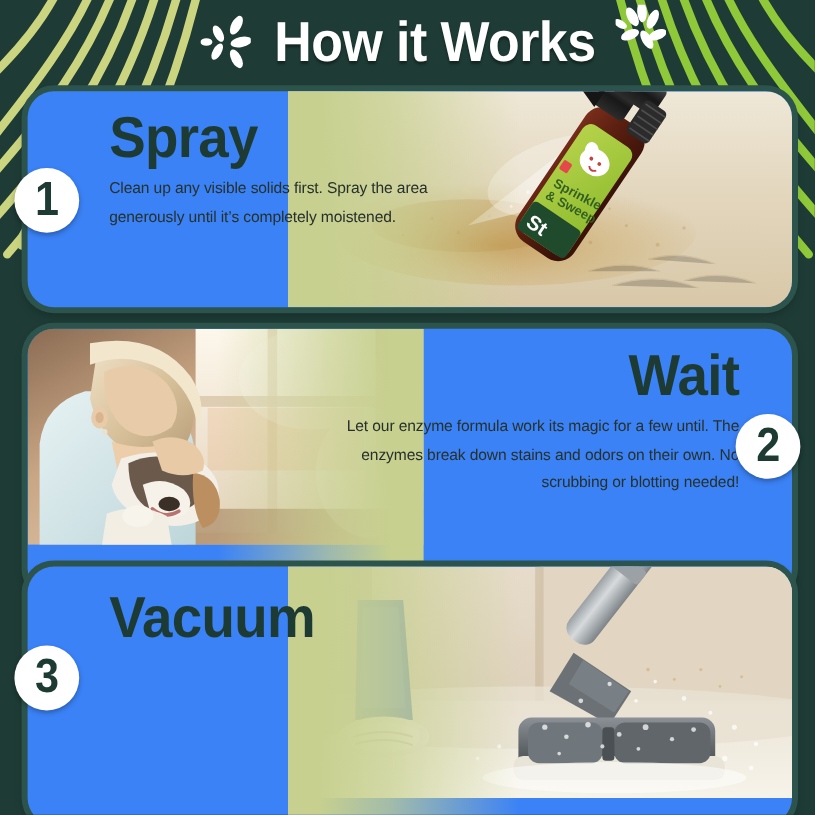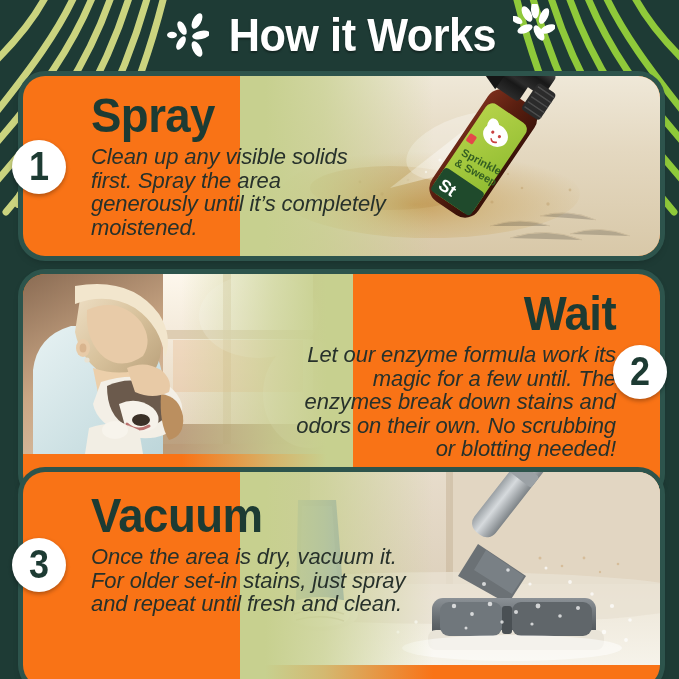--- a/index.html
+++ b/index.html
@@ -33,21 +33,21 @@
   }
   .sparkle { width:42px; height:48px; flex:0 0 auto; }
   .sparkle.left  { margin-right:-2px; margin-top:2px; }
   .sparkle.right { margin-left:-4px; margin-top:-12px; }
 
   
   .card {
     position:absolute;
     left:23px; width:637px;
     border-radius:22px;
-    background:#f97316;
+    background:#3b82f6;
     overflow:hidden;
     box-shadow:0 0 0 5px #2d544c, 0 4px 9px rgba(0,0,0,.35);
     z-index:3;
   }
   #card-1 { top:76px;  height:180px; }
   #card-2 { top:274px; height:222px; }
   #card-3 { top:472px; height:215px; }
 
   
   .photo { position:absolute; top:0; bottom:0; }
@@ -72,26 +72,25 @@
     font-weight:bold;
     font-size:48px;
     line-height:52px;
     color:#1d3b33;
     letter-spacing:-0.6px;
     transform:scaleX(0.95);
     transform-origin:left center;
   }
   #content-2 .step-title { transform-origin:right center; }
   .step-body {
-    font-size:22px;
+    font-size:13px;
     line-height:23.6px;
     color:#27312b;
     margin-top:3px;
     letter-spacing:-0.1px;
-    font-style:italic;
   }
 
   
   .badge {
     position:absolute; z-index:7;
     width:54px; height:54px; border-radius:50%;
     background:#ffffff;
     display:flex; align-items:center; justify-content:center;
     box-shadow:0 2px 4px rgba(0,0,0,.3);
   }
@@ -414,21 +413,20 @@
           <circle cx="360" cy="100" r="1.2"></circle>
         <circle cx="378" cy="92" r="1.3"></circle>
       </g>
       <ellipse cx="272" cy="176" rx="110" ry="13" fill="#ffffff" opacity="0.5"></ellipse>
     </svg>
     <div class="photo-fade"></div>
   </div>
 
   <div class="content" id="content-3">
     <div class="step-title">Vacuum</div>
-    <div class="step-body">Once the area is dry, vacuum it. For older set-in stains, just spray and repeat until fresh and clean.</div>
   </div>
 </div>
 
 <div class="badge" id="badge-1">
   <span>1</span>
 </div>
 <div class="badge" id="badge-2">
   <span>2</span>
 </div>
 <div class="badge" id="badge-3">

